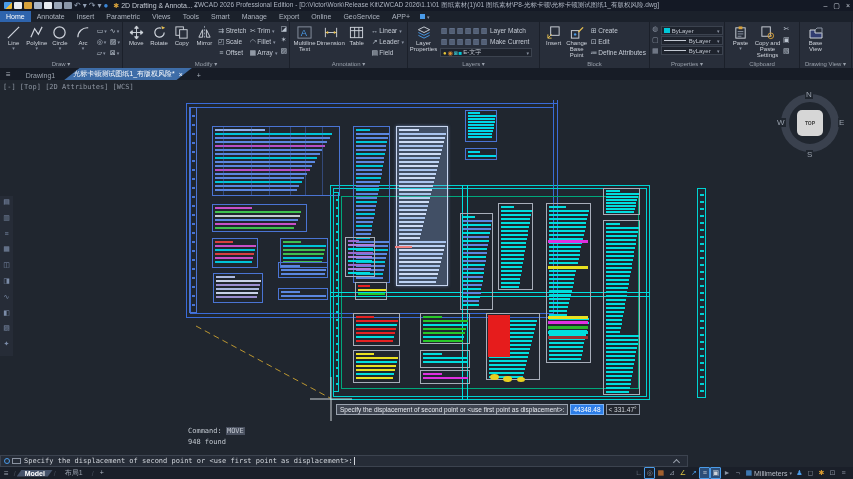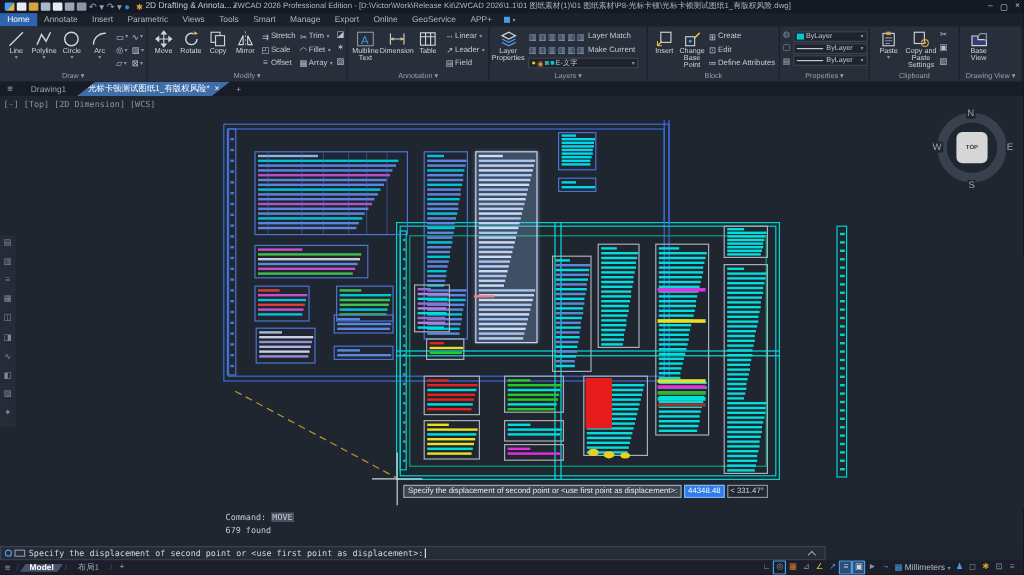--- a/index.html
+++ b/index.html
@@ -523,21 +523,21 @@
         <span>Drawing1</span>
       </div>
       <div class="dtab active">
         <span>光标卡顿测试图纸1_有版权风险*</span>
         <span>×</span>
       </div>
       <span class="dplus">+</span>
     </div>
 
   <div id="canvas">
-    <div id="vplabel">[-] [Top] [2D Dimension] [WCS]</div>
+    <div id="vplabel">[-] [Top] [2D Attributes] [WCS]</div>
     <div id="palette">
         <span>▤</span>
         <span>▥</span>
         <span>≡</span>
         <span>▦</span>
         <span>◫</span>
         <span>◨</span>
         <span>∿</span>
         <span>◧</span>
         <span>▨</span>
@@ -1031,21 +1031,21 @@
       <div class="cfill" style="left: 517px; top: 297px; width: 8px; height: 5px; background: rgb(232, 208, 32); position: absolute; border-radius: 50%;"></div>
       <svg width="853" height="376" style="position: absolute; left: 0px; top: 0px; pointer-events: none;">
         <path d="M196 246L330 318" stroke="#bb9631" stroke-width="1" stroke-dasharray="6 4" fill="none"></path>
         <path d="M310 319H352M331 297V341" stroke="#ccd2d8" stroke-width="1" fill="none"></path>
       </svg>
       <span class="cmp" style="left: 805px; top: 10px;">N</span>
       <span class="cmp" style="left: 806px; top: 70px;">S</span>
       <span class="cmp" style="left: 776px; top: 38px;">W</span>
       <span class="cmp" style="left: 838px; top: 38px;">E</span>
       <div class="histline" style="top: 347px;">Command: <span class="hl">MOVE</span></div>
-      <div class="histline" style="top: 357.5px;">679 found</div>
+      <div class="histline" style="top: 357.5px;">948 found</div>
     </div>
 
   <div id="cmdbar">
     <span class="ci1"></span>
     <span class="ci2"></span>
     <span id="cmdtext">Specify the displacement of second point or &lt;use first point as displacement&gt;:</span>
     <span id="caret"></span>
     <span id="chev"></span>
   </div>
 

